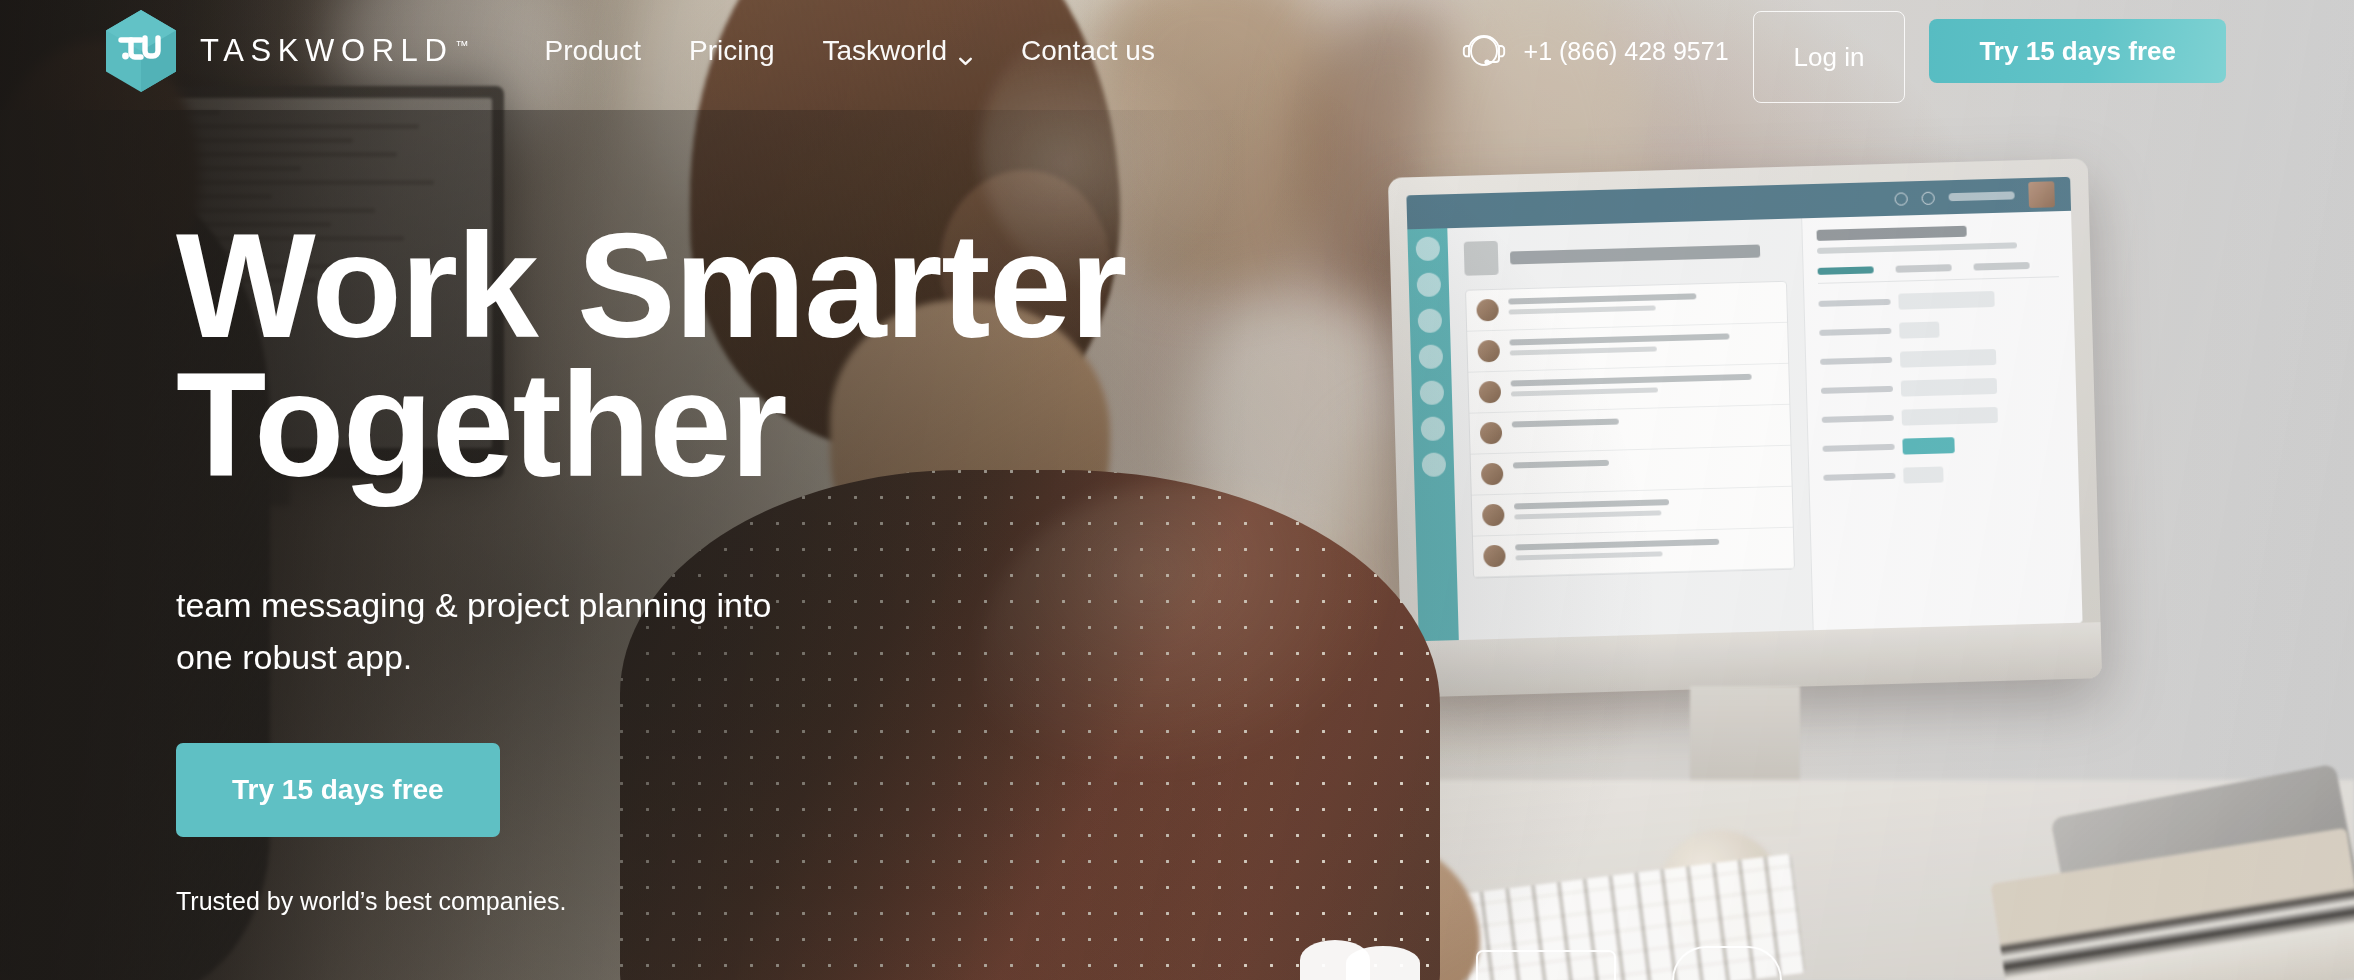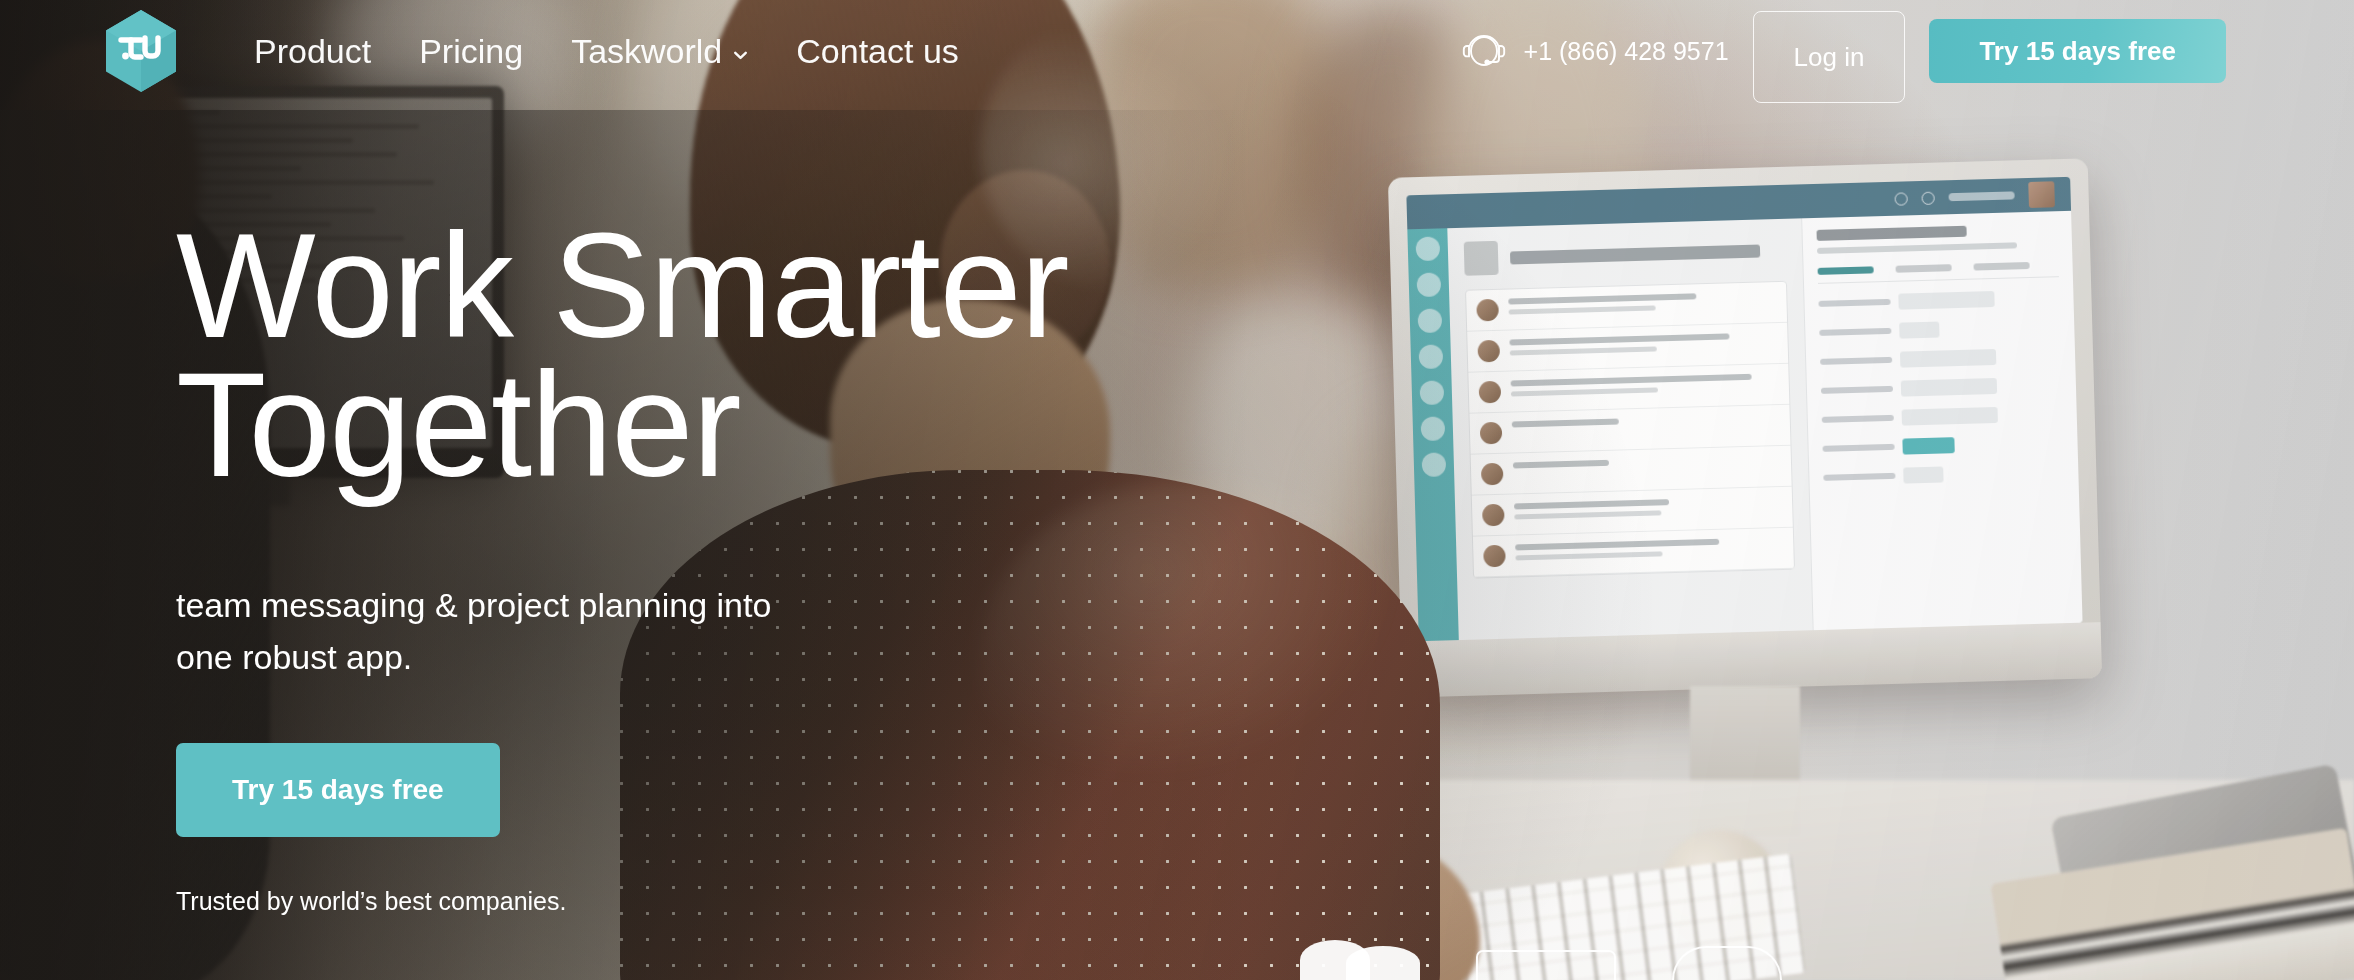--- a/index.html
+++ b/index.html
@@ -261,22 +261,22 @@
   .brand { display: flex; align-items: center; gap: 22px; text-decoration: none; }
   .hexmark { position: relative; width: 74px; height: 84px; flex: 0 0 auto; }
   .wordmark {
     color: #ffffff; font-size: 31px; letter-spacing: 6.6px; font-weight: 400;
     position: relative; white-space: nowrap;
   }
   .tm { font-size: 13px; vertical-align: super; letter-spacing: 0; margin-left: 2px; }
 
   .nav { display: flex; align-items: center; gap: 48px; margin-left: 76px; }
   .nav-link {
-    color: #ffffff; font-size: 34px; text-decoration: none; white-space: nowrap;
-    display: flex; align-items: flex-start; gap: 11px; opacity: 0.97;
+    color: #ffffff; font-size: 28px; text-decoration: none; white-space: nowrap;
+    display: flex; align-items: center; gap: 11px; opacity: 0.97;
   }
   .chev { display: inline-block; width: 15px; height: 15px; }
 
   .header-right { margin-left: auto; display: flex; align-items: center; gap: 24px; }
   .phone-block { display: flex; align-items: center; gap: 15px; }
   .phone-num { color: #ffffff; font-size: 25px; white-space: nowrap; }
 
   .btn-login {
     color: #ffffff; font-size: 26px; text-decoration: none;
     border: 1.6px solid rgba(255,255,255,0.85);
@@ -287,21 +287,21 @@
   .btn-trial-top {
     color: #ffffff; font-size: 26px; font-weight: 700; text-decoration: none;
     border: none; border-radius: 8px; padding: 19px 50px;
     background: linear-gradient(100deg, #57bcc2 0%, #61c4c8 55%, #7fd2d3 100%);
     white-space: nowrap; line-height: 1;
   }
 
   
   .hero { position: absolute; left: 176px; top: 216px; z-index: 30; }
   .hero h1 {
-    color: #ffffff; font-size: 148px; line-height: 0.94; font-weight: 400;
+    color: #ffffff; font-size: 148px; line-height: 0.94; font-weight: 700;
     letter-spacing: -1.5px; margin-bottom: 34px;
   }
   .hero h1 .l2 { display: block; }
   .hero p {
     color: #ffffff; font-size: 34px; line-height: 1.52; font-weight: 400; margin-bottom: 60px;
   }
   .btn-trial-hero {
     display: inline-block; color: #ffffff; font-size: 28px; font-weight: 700;
     text-decoration: none; background: #5fc0c4; border-radius: 7px;
     padding: 33px 56px; line-height: 1;
@@ -511,20 +511,21 @@
           <polygon points="37,1 72,21.5 37,42 2,21.5" fill="#62C2C6"></polygon>
           <polygon points="37,42 72,21.5 72,62.5 37,83" fill="#52B2B7"></polygon>
           <g fill="none" stroke="#ffffff" stroke-width="5.4" stroke-linecap="round" stroke-linejoin="round">
             <path d="M17 31 h20"></path>
             <path d="M27 31 v13 a4 4 0 0 0 4 4 h6"></path>
             <path d="M41 29 v13 a5 5 0 0 0 5 5 h3 a5 5 0 0 0 5 -5 v-13"></path>
           </g>
           <circle cx="21.5" cy="47" r="3.4" fill="#ffffff"></circle>
         </svg>
       </span>
+      <span class="wordmark"><span>TASKWORLD</span><span class="tm">™</span></span>
     </a>
 
     <nav class="nav">
       <a class="nav-link" href="#">
         <span>Product</span>
       </a>
       <a class="nav-link" href="#">
         <span>Pricing</span>
       </a>
       <a class="nav-link" href="#">

